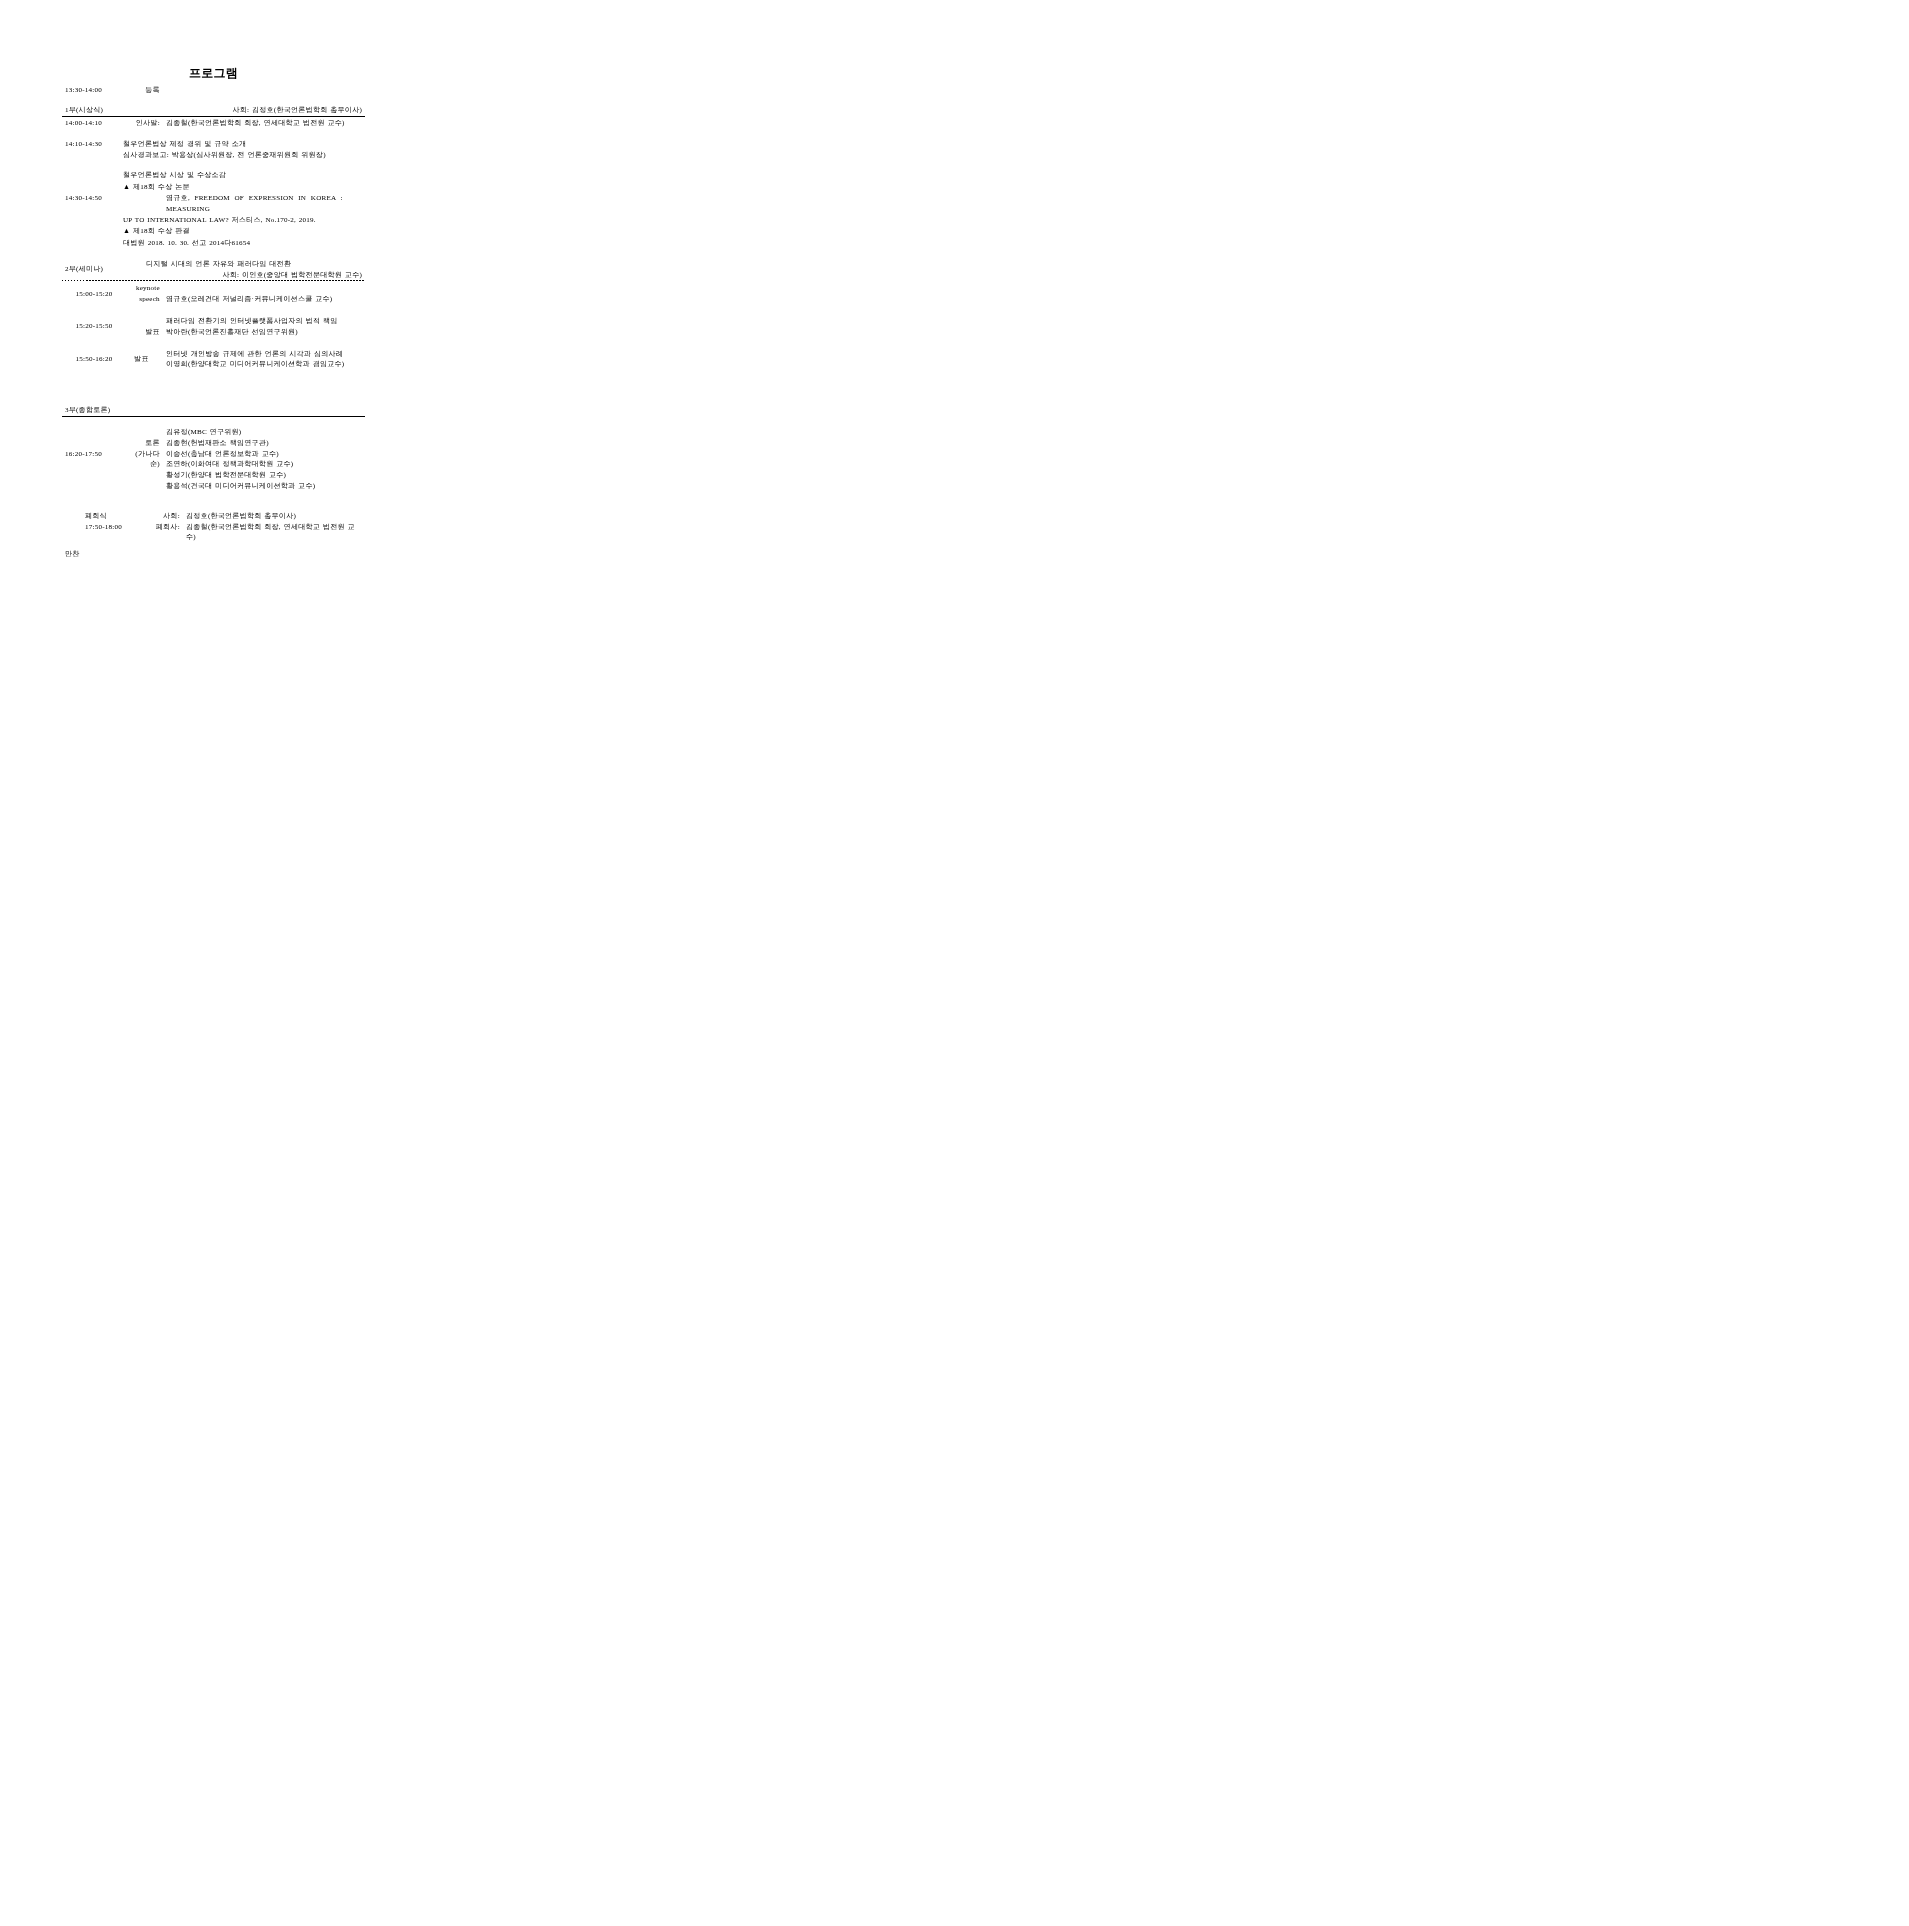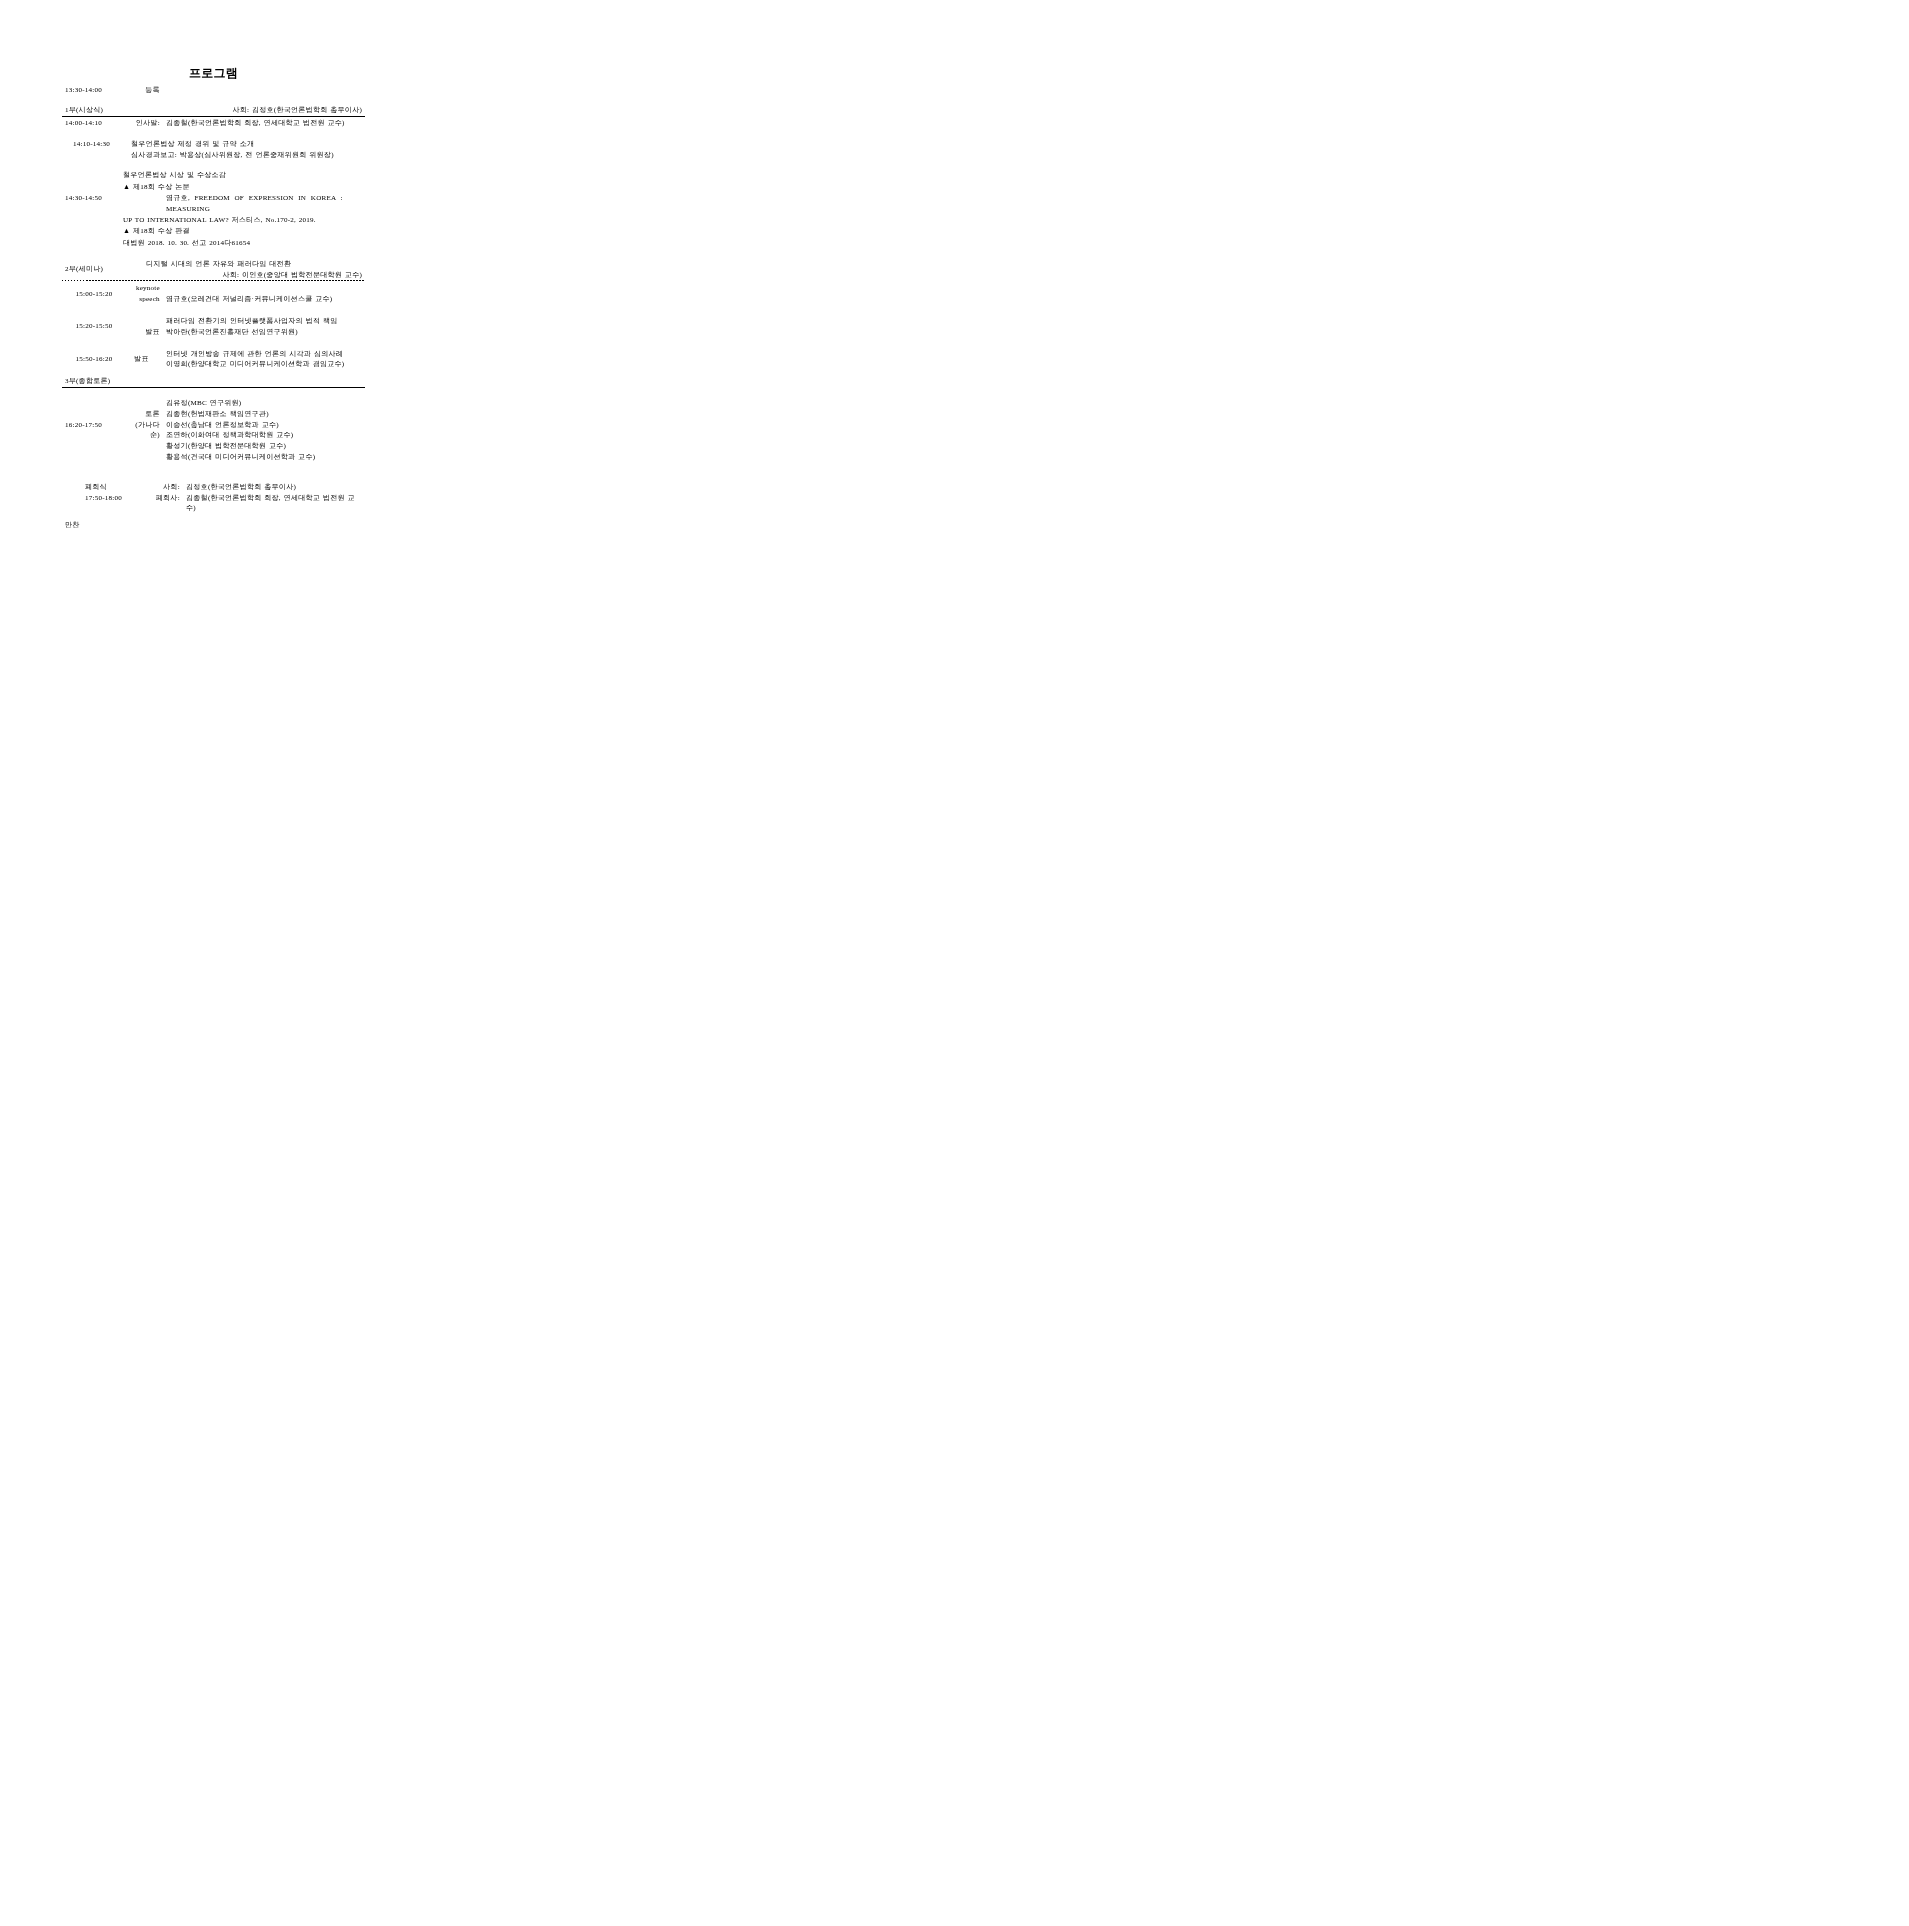--- a/index.html
+++ b/index.html
@@ -57,37 +57,37 @@
   }
   .rule-dotted {
     height: 0.8px;
     margin-left: -3.1px;
     width: 303px;
     background: repeating-linear-gradient(90deg, #000 0 0.8px, transparent 0.8px 1.5px);
   }
   .reg-row { margin-top: 5.8px; }
   .part1-header { margin-top: 10px; }
   .greeting-row { margin-top: 0.8px; }
-  .intro-row { margin-top: 10px; margin-left: 8px; }
+  .intro-row { margin-top: 10px; }
   .award-row { margin-top: 10px; }
   .award-row .line { line-height: 11.2px; }
   .award-row .time-cell { padding-top: 22.3px; }
   .indent-content { margin-left: 43px; }
   .spread { word-spacing: 2.7px; }
   .part2-header { margin-top: 10px; }
   .part2-header .head-label { align-self: center; }
   .part2-right { flex: 1; }
   .part2-theme { margin-left: 43px; }
   .part2-chair { text-align: right; }
   .session-1 { margin-top: 2.3px; }
   .session-2 { margin-top: 10.8px; }
   .session-3 { margin-top: 11.2px; }
   .pad-half { padding-top: 5.4px; text-align: center; }
   .pad-line { padding-top: 10.8px; }
-  .part3-header { margin-top: 6px; }
+  .part3-header { margin-top: 35px; }
   .part3-header .head-label { display: inline-block; }
   .discussion-row { margin-top: 10px; }
   .discussion-row .time-cell { padding-top: 21.6px; }
   .discussion-row .lbl-cell { padding-top: 10.8px; }
   .closing-rows { margin-top: 19px; margin-left: 20px; }
   .dinner-row { margin-top: 6.2px; }
 </style>
 </head>
 <body>
 

